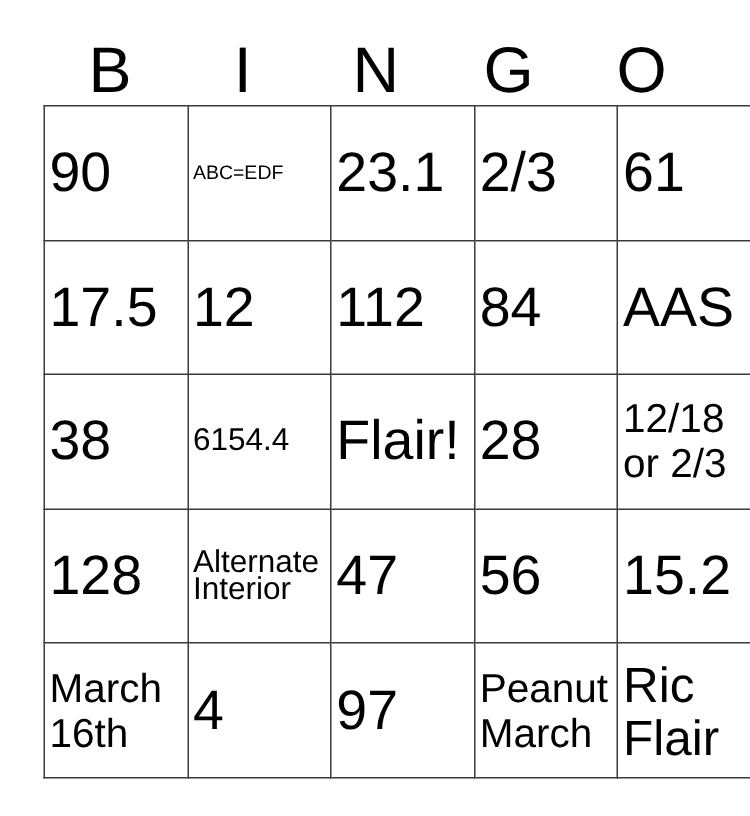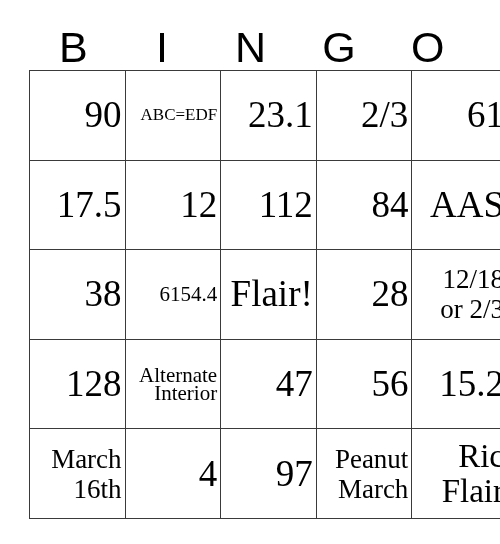--- a/index.html
+++ b/index.html
@@ -46,34 +46,34 @@
   .grid {
     width: 443px;
     border-collapse: collapse;
     table-layout: fixed;
   }
   .grid td {
     width: 88.6px;
     height: 88.6px;
     border: 1px solid #3a3a3a;
     padding: 0 3px;
-    text-align: right;
+    text-align: left;
     vertical-align: middle;
     overflow: hidden;
     background: #ffffff;
     color: #000000;
-    font-family: Liberation Serif, serif;
+    font-family: Liberation Sans, sans-serif;
   }
 
   
   .sz-xl   { font-size: 37px; line-height: 40px; }
   .sz-lg   { font-size: 33px; line-height: 35px; }
   .sz-md   { font-size: 27px; line-height: 30px; }
   .sz-sm   { font-size: 21px; line-height: 24px; }
-  .sz-xs   { font-size: 17px; line-height: 20px; }
+  .sz-xs   { font-size: 13px; line-height: 20px; }
   .sz-xxs  { font-size: 21px; line-height: 18px; }
 
   .align-left { text-align: left; padding-left: 8px; }
 
   .cell-text {
     display: block;
     white-space: pre-line;
   }
 </style>
 </head>

